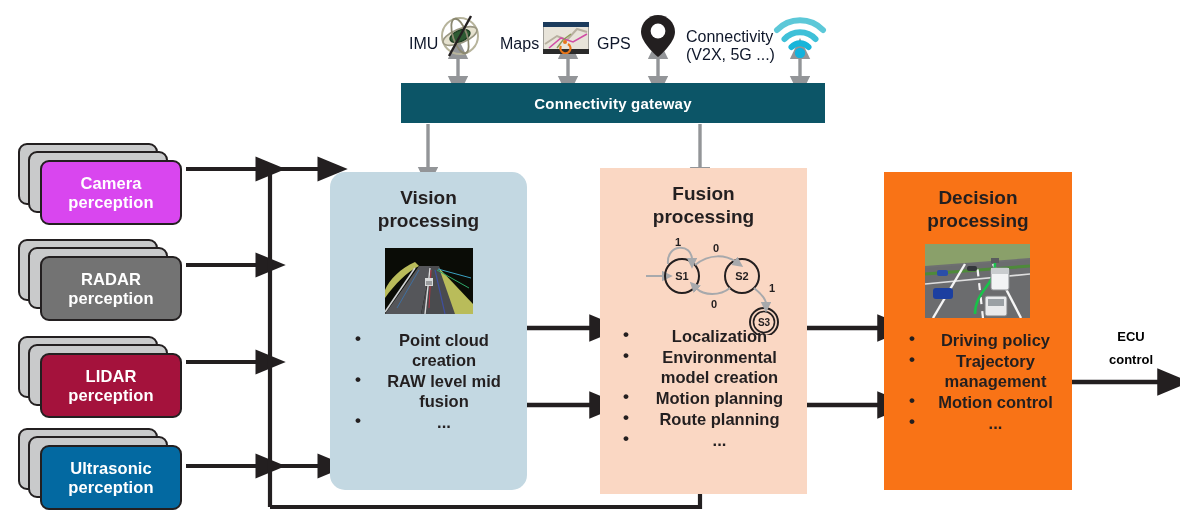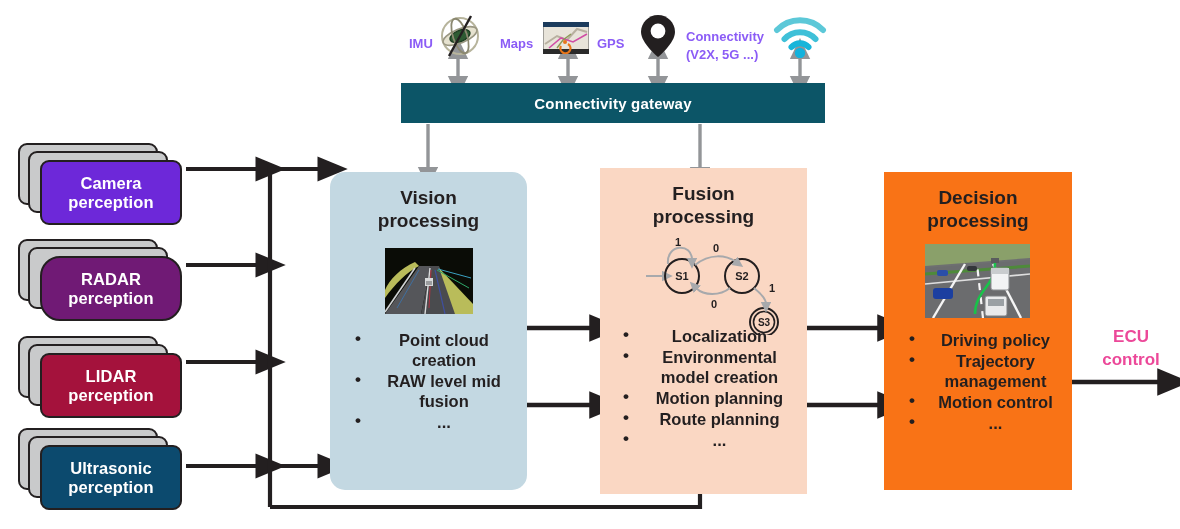--- a/index.html
+++ b/index.html
@@ -46,29 +46,29 @@
 
   
   #gateway{
     position:absolute;left:401px;top:83px;width:424px;height:40px;
     background:#0c5567;color:#fff;display:flex;align-items:center;
     justify-content:center;font-weight:bold;font-size:15px;letter-spacing:.2px;
   }
 
   
   .toplabel{
-    position:absolute;color:#8b5cf6;font-weight:bold;font-size:13px;
+    position:absolute;color:#0f172a;font-weight:normal;font-size:16px;
     line-height:15px;white-space:nowrap;
   }
 
   
   #ecu-label{
     position:absolute;left:1083px;top:325px;width:96px;
-    text-align:center;font-weight:bold;font-size:17px;line-height:23px;
-    color:#ec4899;
+    text-align:center;font-weight:bold;font-size:13px;line-height:23px;
+    color:#000000;
   }
   svg{display:block;}
 </style>
 </head>
 <body>
 
 <div id="stage">
 
   <svg class="abs" style="left:0;top:0;width:1180px;height:529px;" viewBox="0 0 1180 529">
     <defs>
@@ -120,51 +120,51 @@
 
     <g stroke="#939598" stroke-width="3.4" fill="none" marker-end="url(#arrGray)">
       <path d="M428,124 L428,169"></path>
       <path d="M700,124 L700,169"></path>
     </g>
   </svg>
 
   <div class="stack" style="left:18px;top:143px;">
     <div class="card ghost g1"></div>
     <div class="card ghost g2"></div>
-    <div class="card front" style="background:#6d28d9;">
+    <div class="card front" style="background:#d946ef;">
       <span>
         <span>Camera</span><br><span>perception</span>
       </span>
     </div>
   </div>
 
   <div class="stack" style="left:18px;top:239px;">
     <div class="card ghost g1"></div>
     <div class="card ghost g2"></div>
-    <div class="card front" style="background:#701a75;border-radius:20px;">
+    <div class="card front" style="background:#737373;">
       <span>
         <span>RADAR</span><br><span>perception</span>
       </span>
     </div>
   </div>
 
   <div class="stack" style="left:18px;top:336px;">
     <div class="card ghost g1"></div>
     <div class="card ghost g2"></div>
     <div class="card front" style="background:#a4123c;">
       <span>
         <span>LIDAR</span><br><span>perception</span>
       </span>
     </div>
   </div>
 
   <div class="stack" style="left:18px;top:428px;">
     <div class="card ghost g1"></div>
     <div class="card ghost g2"></div>
-    <div class="card front" style="background:#0c4a6e;">
+    <div class="card front" style="background:#0369a1;">
       <span>
         <span>Ultrasonic</span><br><span>perception</span>
       </span>
     </div>
   </div>
 
   <div class="toplabel" style="left:409px;top:36px;">IMU</div>
 
   <svg class="abs" style="left:437px;top:10px;width:46px;height:48px;" viewBox="0 0 46 48">
     <ellipse cx="23" cy="26" rx="18" ry="18" fill="none" stroke="#b7b49c" stroke-width="2"></ellipse>

